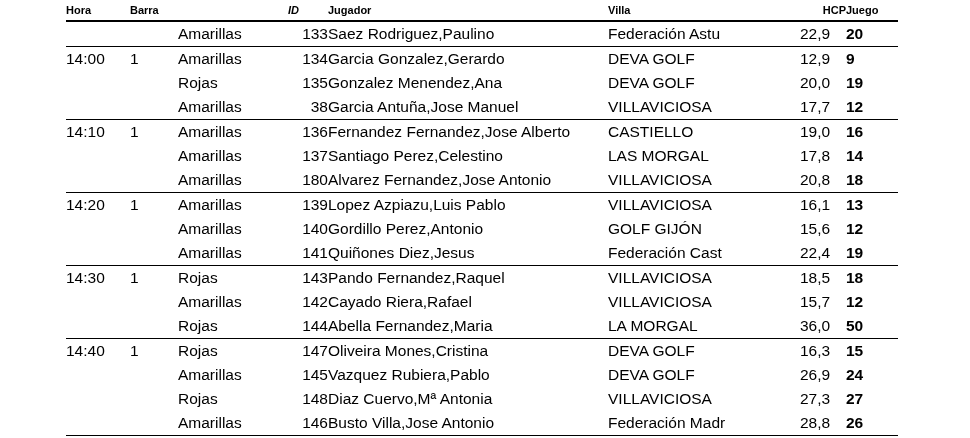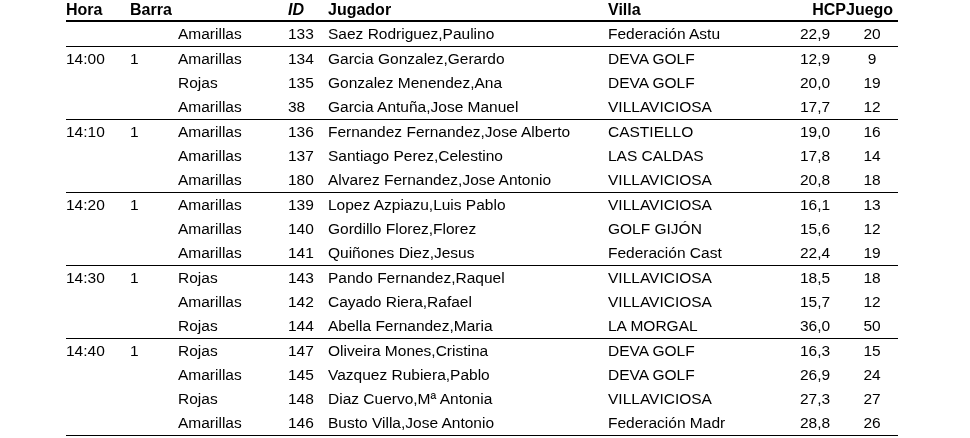--- a/index.html
+++ b/index.html
@@ -40,21 +40,21 @@
   col.c-barra   { width: 48px; }
   col.c-tee     { width: 110px; }
   col.c-id      { width: 40px; }
   col.c-jugador { width: 280px; }
   col.c-club    { width: 176px; }
   col.c-hcp     { width: 62px; }
   col.c-juego   { width: 52px; }
 
   thead th {
     font-weight: bold;
-    font-size: 16px;
+    font-size: 11px;
     height: 20px;
     line-height: 20px;
     padding-bottom: 1px;
   }
   thead tr.head-row th {
     border-bottom: 2px solid #000;
   }
   .th-hora, .th-barra { text-align: left; }
   .th-id { text-align: left; font-style: italic; }
   .th-jugador { text-align: left; padding-left: 8px; }
@@ -72,25 +72,25 @@
   }
   tr.group-start td {
     border-top: 1.6px solid #000;
   }
   tr.last-row td {
     border-bottom: 1.6px solid #000;
   }
   td.hora { text-align: left; }
   td.barra { text-align: left; padding-left: 4px; }
   td.tee { text-align: left; }
-  td.id { text-align: left; padding-right: 0px; }
+  td.id { text-align: right; padding-right: 0px; }
   td.jugador { text-align: left; padding-left: 8px; }
   td.club { text-align: left; }
   td.hcp { text-align: center; padding-right: 10px; }
-  td.juego { text-align: center; font-weight: normal; }
+  td.juego { text-align: left; font-weight: bold; }
 </style>
 </head>
 <body>
 
 <div class="sheet">
   <table class="startlist">
     <colgroup>
       <col class="c-hora">
       <col class="c-barra">
       <col class="c-tee">
@@ -162,21 +162,21 @@
           <td class="club">CASTIELLO</td>
           <td class="hcp">19,0</td>
           <td class="juego">16</td>
         </tr>
         <tr>
           <td class="hora"></td>
           <td class="barra"></td>
           <td class="tee">Amarillas</td>
           <td class="id">137</td>
           <td class="jugador">Santiago Perez,Celestino</td>
-          <td class="club">LAS CALDAS</td>
+          <td class="club">LAS MORGAL</td>
           <td class="hcp">17,8</td>
           <td class="juego">14</td>
         </tr>
         <tr>
           <td class="hora"></td>
           <td class="barra"></td>
           <td class="tee">Amarillas</td>
           <td class="id">180</td>
           <td class="jugador">Alvarez Fernandez,Jose Antonio</td>
           <td class="club">VILLAVICIOSA</td>
@@ -191,21 +191,21 @@
           <td class="jugador">Lopez Azpiazu,Luis Pablo</td>
           <td class="club">VILLAVICIOSA</td>
           <td class="hcp">16,1</td>
           <td class="juego">13</td>
         </tr>
         <tr>
           <td class="hora"></td>
           <td class="barra"></td>
           <td class="tee">Amarillas</td>
           <td class="id">140</td>
-          <td class="jugador">Gordillo Florez,Florez</td>
+          <td class="jugador">Gordillo Perez,Antonio</td>
           <td class="club">GOLF GIJÓN</td>
           <td class="hcp">15,6</td>
           <td class="juego">12</td>
         </tr>
         <tr>
           <td class="hora"></td>
           <td class="barra"></td>
           <td class="tee">Amarillas</td>
           <td class="id">141</td>
           <td class="jugador">Quiñones Diez,Jesus</td>

